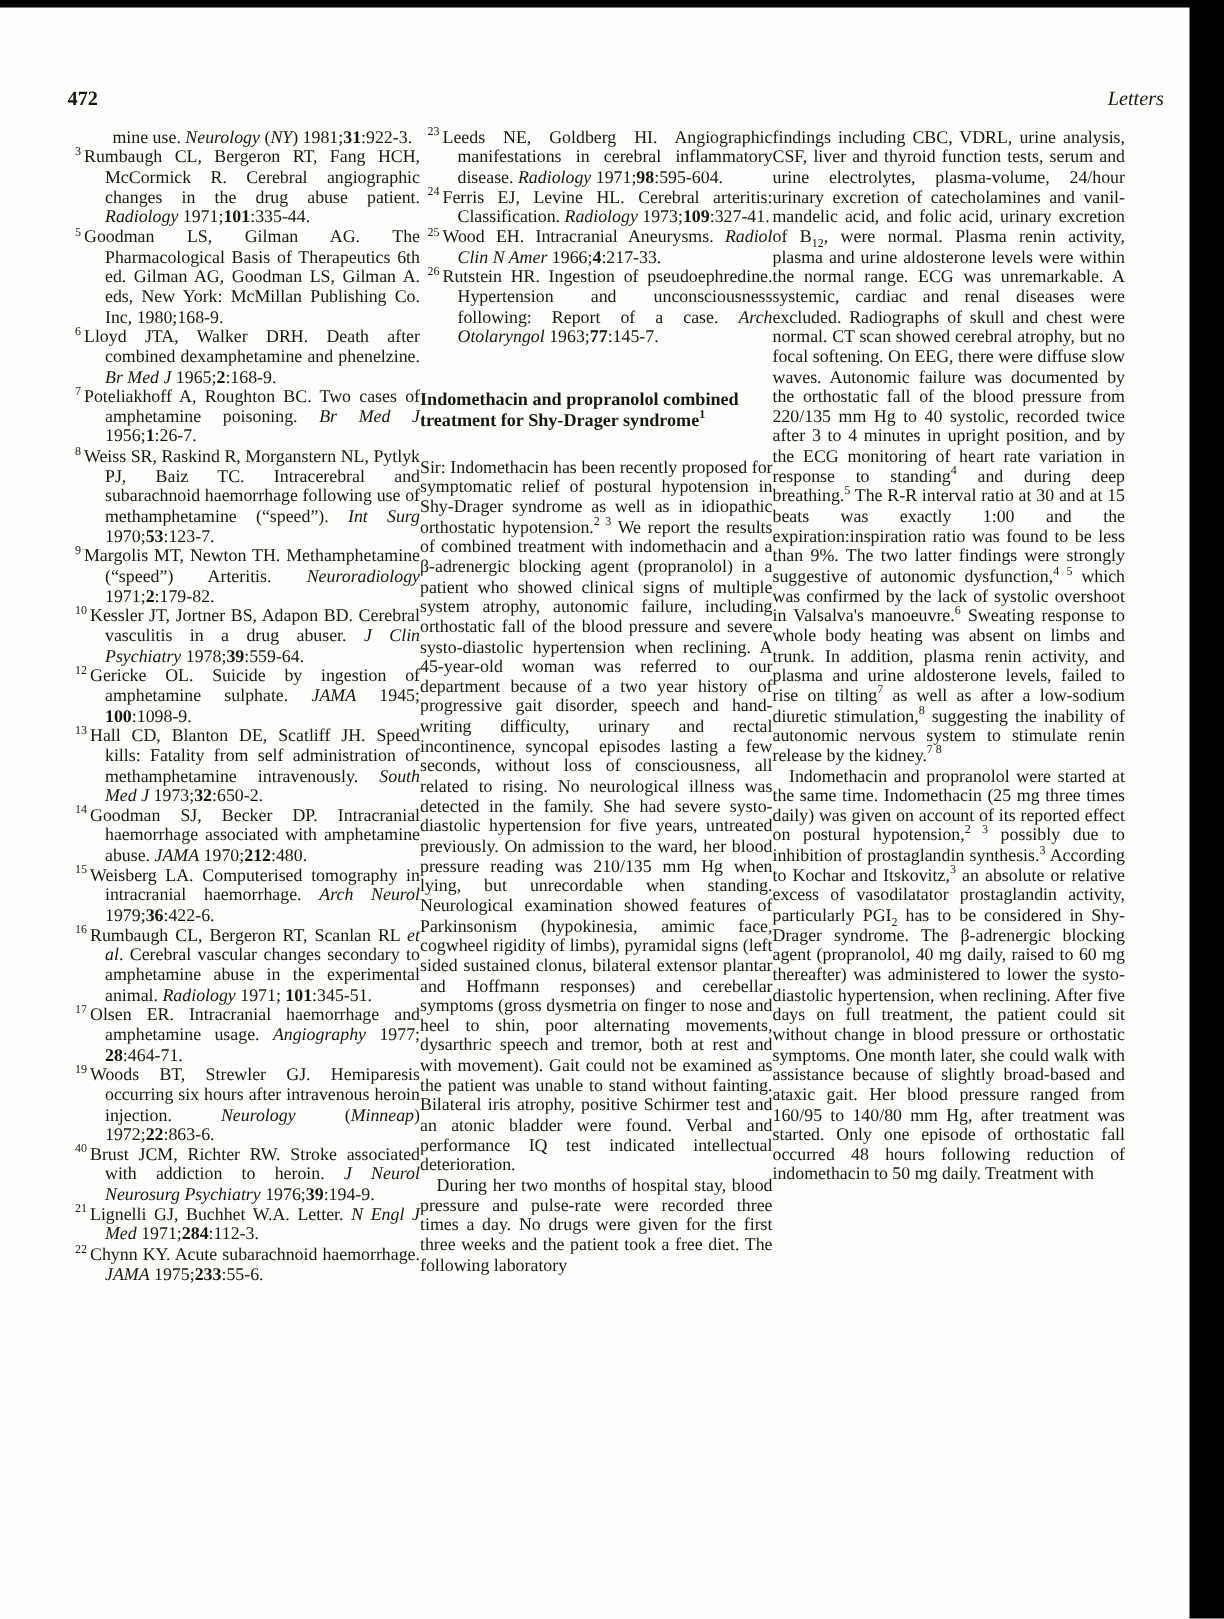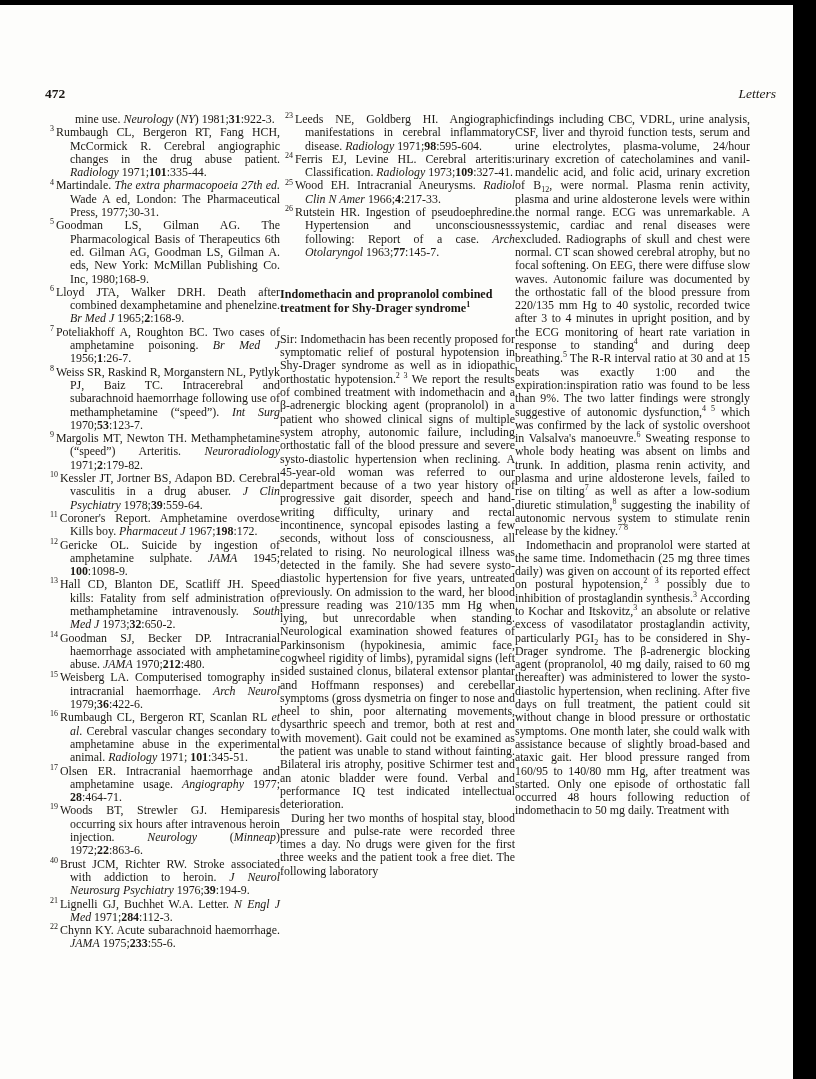--- a/index.html
+++ b/index.html
@@ -4,21 +4,21 @@
 <style>
   html,body{margin:0;padding:0;}
   body{
     width:816px;height:1079px;position:relative;overflow:hidden;
     background:#fdfdfb;
     font-family:"Liberation Serif","DejaVu Serif",serif;
     color:#1a1713;
   }
   .scan-edge-top{position:absolute;top:0;left:0;width:816px;height:5px;background:#000;}
   .scan-edge-right{position:absolute;top:0;right:0;width:23px;height:1079px;background:#000;}
-  .page{position:absolute;left:45px;top:86px;width:731px;}
+  .page{position:absolute;left:45px;top:58px;width:731px;}
   .page-header{display:flex;justify-content:space-between;align-items:baseline;margin-bottom:11px;font-size:13.5px;}
   .page-number{font-weight:bold;}
   .running-head{font-style:italic;}
   .columns{display:flex;}
   .col{width:235px;font-size:11.9px;line-height:13.3px;text-align:justify;hyphens:auto;}
   .ref-list{margin:0;padding:0;list-style:none;}
   .ref{padding-left:25px;text-indent:-20px;}
   .ref.cont{padding-left:33px;text-indent:-5px;}
   .ref-num{margin-right:2px;margin-top:41px;}
   sup{font-size:8px;line-height:0;vertical-align:super;}
@@ -42,35 +42,33 @@
 
   <div class="columns">
 
     <div class="col">
       <ol class="ref-list">
 
           <li class="ref cont"><sup class="ref-num"></sup><span class="ref-text">mine use. <i>Neurology</i> (<i>NY</i>) 1981;<b>31</b>:922-3.</span></li>
 
           <li class="ref"><sup class="ref-num">3</sup><span class="ref-text">Rumbaugh CL, Bergeron RT, Fang HCH, McCormick R. Cerebral angiographic changes in the drug abuse patient. <i>Radiology</i> 1971;<b>101</b>:335-44.</span></li>
 
-          <li class="ref"><sup class="ref-num">4</sup><span class="ref-text">Martindale. <i>The extra pharmacopoeia 27th ed.</i> Wade A ed, London: The Pharmaceutical Press, 1977;30-31.</span></li>
 
           <li class="ref"><sup class="ref-num">5</sup><span class="ref-text">Goodman LS, Gilman AG. The Pharmacological Basis of Therapeutics 6th ed. Gilman AG, Goodman LS, Gilman A. eds, New York: McMillan Publishing Co. Inc, 1980;168-9.</span></li>
 
           <li class="ref"><sup class="ref-num">6</sup><span class="ref-text">Lloyd JTA, Walker DRH. Death after combined dexamphetamine and phenelzine. <i>Br Med J</i> 1965;<b>2</b>:168-9.</span></li>
 
           <li class="ref"><sup class="ref-num">7</sup><span class="ref-text">Poteliakhoff A, Roughton BC. Two cases of amphetamine poisoning. <i>Br Med J</i> 1956;<b>1</b>:26-7.</span></li>
 
           <li class="ref"><sup class="ref-num">8</sup><span class="ref-text">Weiss SR, Raskind R, Morganstern NL, Pytlyk PJ, Baiz TC. Intracerebral and subarachnoid haemorrhage following use of methamphetamine (“speed”). <i>Int Surg</i> 1970;<b>53</b>:123-7.</span></li>
 
           <li class="ref"><sup class="ref-num">9</sup><span class="ref-text">Margolis MT, Newton TH. Methamphetamine (“speed”) Arteritis. <i>Neuroradiology</i> 1971;<b>2</b>:179-82.</span></li>
 
           <li class="ref"><sup class="ref-num">10</sup><span class="ref-text">Kessler JT, Jortner BS, Adapon BD. Cerebral vasculitis in a drug abuser. <i>J Clin Psychiatry</i> 1978;<b>39</b>:559-64.</span></li>
 
-          <li class="ref"><sup class="ref-num">11</sup><span class="ref-text">Coroner's Report. Amphetamine overdose Kills boy. <i>Pharmaceut J</i> 1967;<b>198</b>:172.</span></li>
 
           <li class="ref"><sup class="ref-num">12</sup><span class="ref-text">Gericke OL. Suicide by ingestion of amphetamine sulphate. <i>JAMA</i> 1945; <b>100</b>:1098-9.</span></li>
 
           <li class="ref"><sup class="ref-num">13</sup><span class="ref-text">Hall CD, Blanton DE, Scatliff JH. Speed kills: Fatality from self administration of methamphetamine intravenously. <i>South Med J</i> 1973;<b>32</b>:650-2.</span></li>
 
           <li class="ref"><sup class="ref-num">14</sup><span class="ref-text">Goodman SJ, Becker DP. Intracranial haemorrhage associated with amphetamine abuse. <i>JAMA</i> 1970;<b>212</b>:480.</span></li>
 
           <li class="ref"><sup class="ref-num">15</sup><span class="ref-text">Weisberg LA. Computerised tomography in intracranial haemorrhage. <i>Arch Neurol</i> 1979;<b>36</b>:422-6.</span></li>
 
           <li class="ref"><sup class="ref-num">16</sup><span class="ref-text">Rumbaugh CL, Bergeron RT, Scanlan RL <i>et al</i>. Cerebral vascular changes secondary to amphetamine abuse in the experimental animal. <i>Radiology</i> 1971; <b>101</b>:345-51.</span></li>

